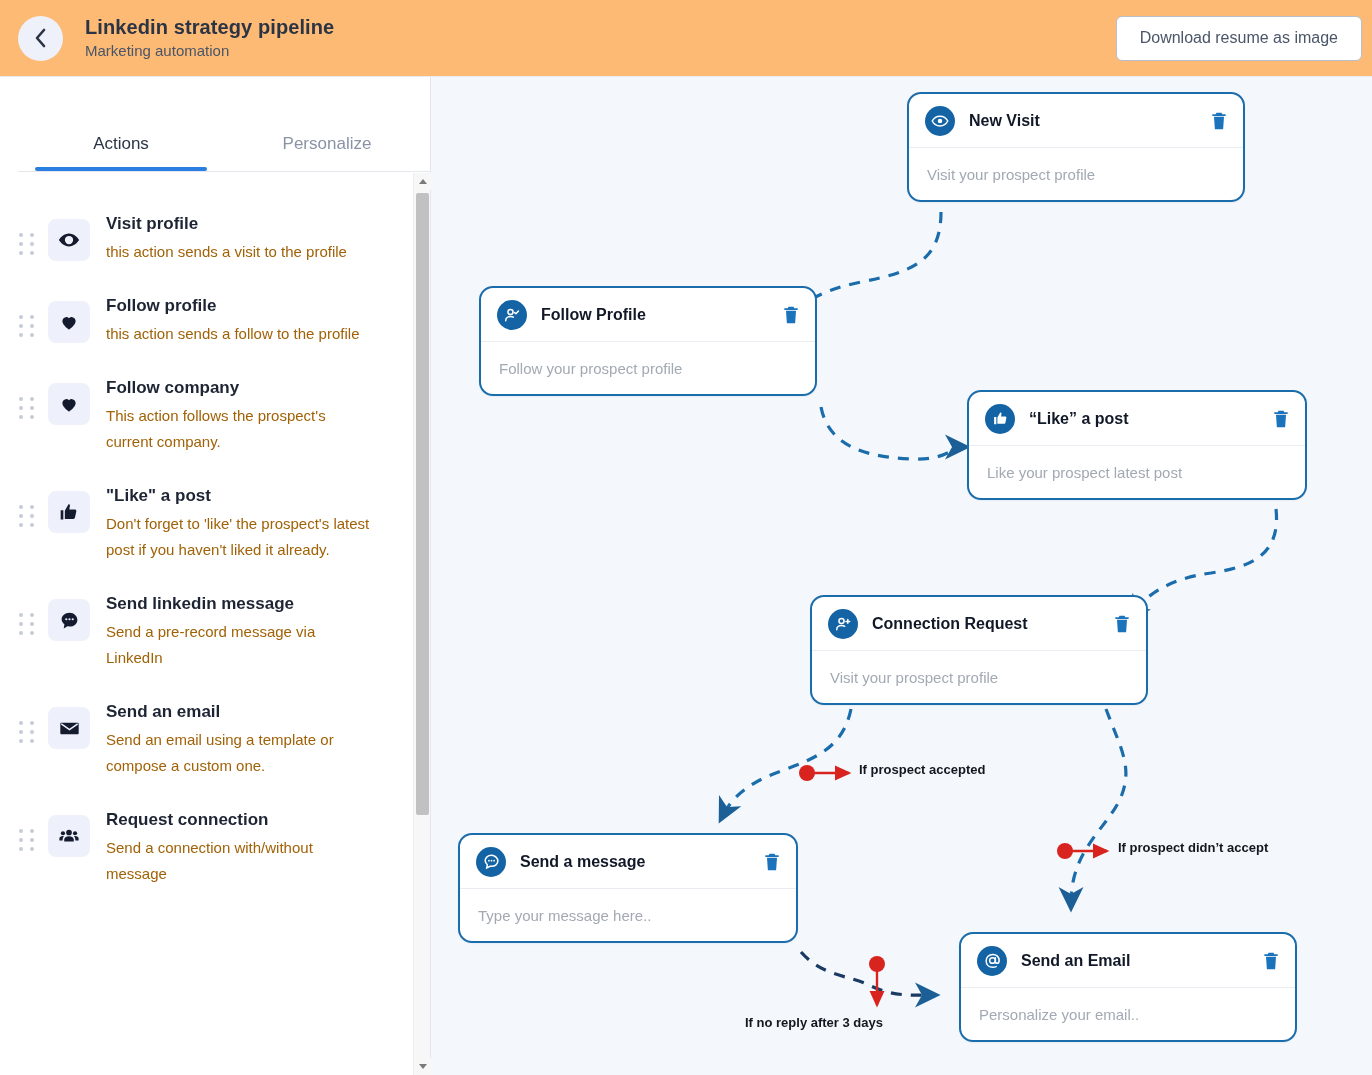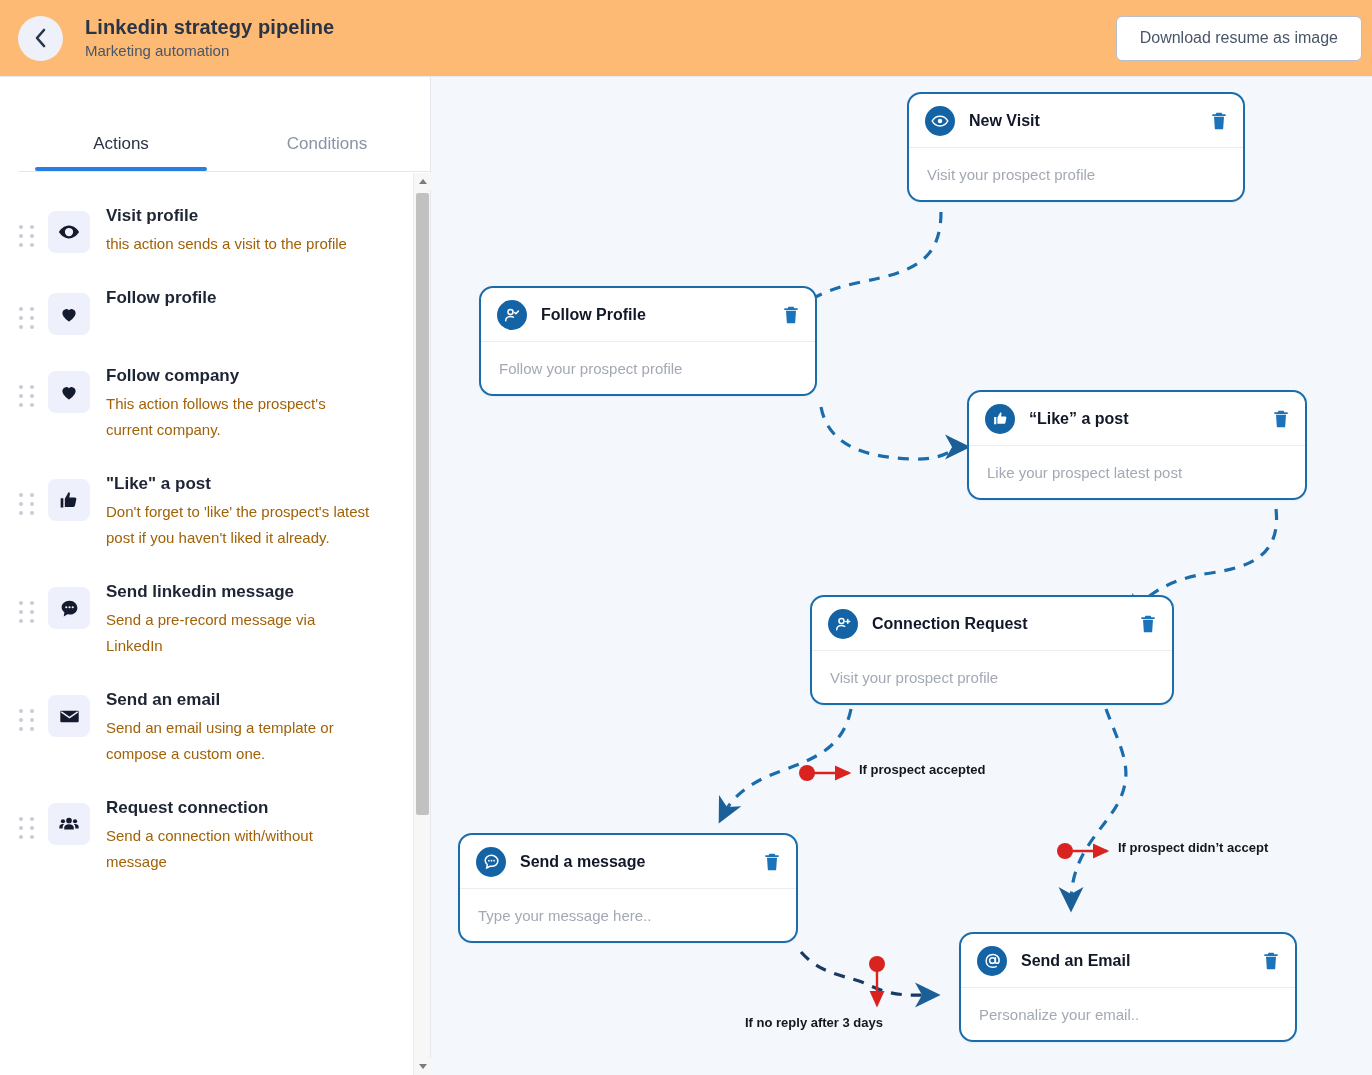--- a/index.html
+++ b/index.html
@@ -77,21 +77,21 @@
     content: ""; position: absolute; left: 17px; right: 17px; bottom: 0;
     height: 4px; background: #2a7de1; border-radius: 2px;
   }
 
   .list-wrap {
     position: absolute; top: 96px; left: 0;
     width: 430px; height: 902px;
     overflow: hidden;
   }
   .list {
-    padding-top: 16px;
+    padding-top: 24px;
   }
   .item {
     display: flex; align-items: flex-start;
     padding: 14px 30px 14px 14px;
     cursor: grab;
   }
   .drag {
     width: 26px; flex: none; margin-top: 22px;
     display: grid; grid-template-columns: 5px 5px; gap: 5px 6px;
     justify-content: center;
@@ -199,21 +199,21 @@
     <div class="header-sub">Marketing automation</div>
   </div>
   <div class="header-actions">
     <button class="btn-outline">Download resume as image</button>
   </div>
 </div>
 
 <div class="sidebar">
   <div class="tabs">
     <div class="tab active">Actions</div>
-    <div class="tab">Conditions</div>
+    <div class="tab">Personalize</div>
   </div>
 
   <div class="list-wrap">
     <div class="list">
 
       <div class="item">
         <div class="drag">
           <i></i>
             <i></i>
             <i></i>
@@ -242,20 +242,21 @@
             <i></i>
             <i></i>
         </div>
         <div class="item-icon">
           <svg width="20" height="20" viewBox="0 0 24 24" fill="currentColor">
             <path d="M12 21s-8-5.2-8-10.3A4.8 4.8 0 0112 7.4 4.8 4.8 0 0120 10.7C20 15.8 12 21 12 21z"></path>
           </svg>
         </div>
         <div class="item-body">
           <div class="item-title">Follow profile</div>
+          <div class="item-desc">this action sends a follow to the profile</div>
         </div>
       </div>
 
       <div class="item">
         <div class="drag">
           <i></i>
             <i></i>
             <i></i>
             <i></i>
             <i></i>
@@ -455,21 +456,21 @@
       <div class="node-title">“Like” a post</div>
       <div class="node-trash">
         <svg width="20" height="22" viewBox="0 0 24 24" fill="currentColor">
           <path d="M9 2h6l1 2h4v2H4V4h4l1-2zM6 7h12l-1 14.2c0 .5-.4.8-.9.8H7.9c-.5 0-.9-.3-.9-.8L6 7z"></path>
         </svg>
       </div>
     </div>
     <div class="node-body">Like your prospect latest post</div>
   </div>
 
-  <div class="node" style="left:379px; top:518px; width:364px;">
+  <div class="node" style="left:379px; top:518px; width:338px;">
     <div class="node-head">
       <div class="node-icon">
         <svg width="18" height="18" viewBox="0 0 24 24" fill="none">
           <circle cx="10" cy="8" r="3.4" stroke="#ffffff" stroke-width="2"></circle>
           <path d="M3.6 19.5c0-3.4 2.9-5.6 6.4-5.6 1.6 0 3 .4 4.2 1.2" stroke="#ffffff" stroke-width="2" stroke-linecap="round"></path>
           <path d="M18.4 6v5M15.9 8.5h5" stroke="#ffffff" stroke-width="2" stroke-linecap="round"></path>
         </svg>
       </div>
       <div class="node-title">Connection Request</div>
       <div class="node-trash">

